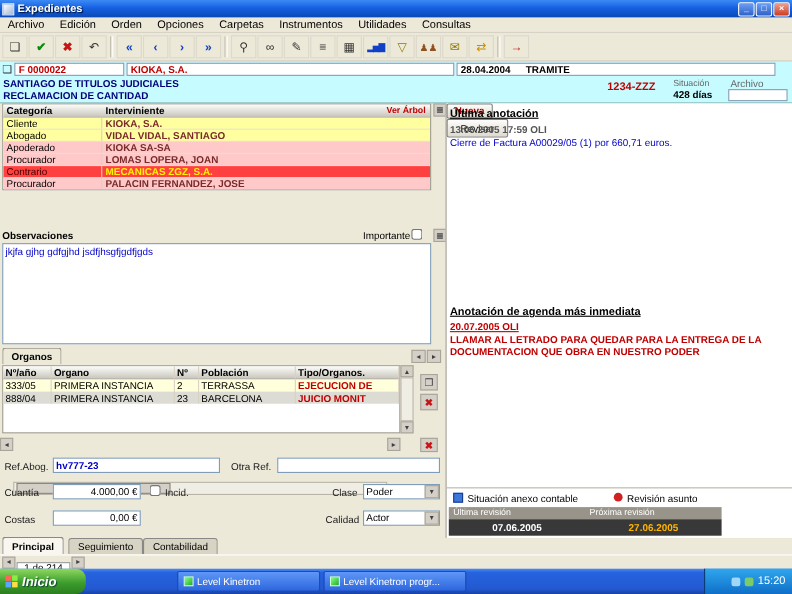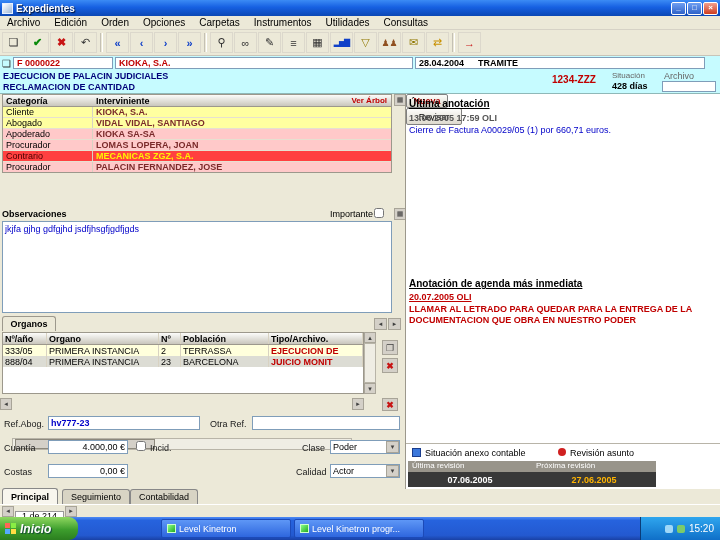--- a/index.html
+++ b/index.html
@@ -163,21 +163,21 @@
   <span class="ic-dark" style="font-size:10px">❏</span>
   <div class="rfield rred" style="width:100px">F 0000022</div>
   <div class="rfield rred" style="width:298px">KIOKA, S.A.</div>
   <div class="rfield" style="width:290px;gap:14px">
     <span>28.04.2004</span>
     <span>TRAMITE</span>
   </div>
 </div>
 
 <div class="headerbar abs">
-  <div class="htitle" style="top:1px">EJECUCION DE PALACIN JUDICIALES</div>
+  <div class="htitle" style="top:1px">SANTIAGO DE TITULOS JUDICIALES</div>
   <div class="htitle" style="top:12px">RECLAMACION DE CANTIDAD</div>
   <div class="abs" style="left:552px;top:4px;color:#C00000;font-weight:bold;font-size:10px">1234-ZZZ</div>
   <div class="abs" style="left:612px;top:1px;color:#666;font-size:8px">Situación</div>
   <div class="abs" style="left:612px;top:11px;font-weight:bold">428 días</div>
   <div class="abs" style="left:664px;top:1px;color:#666">Archivo</div>
   <div class="abs sunken" style="left:662px;top:11px;width:54px;height:11px"></div>
 </div>
 
 <div class="abs tbl" style="left:2px;top:94px;width:390px;height:79px">
   <div class="thead">
@@ -227,21 +227,21 @@
   </div>
 <button class="abs sb" style="left:374px;top:318px;width:13px;height:12px">◂</button>
 <button class="abs sb" style="left:388px;top:318px;width:13px;height:12px">▸</button>
 
 <div class="abs tbl" style="left:2px;top:332px;width:362px;height:62px">
   <div class="thead">
     <span class="ocell oc1">Nº/año</span>
     <span class="ocell oc2">Organo</span>
     <span class="ocell oc3">Nº</span>
     <span class="ocell oc4">Población</span>
-    <span class="ocell oc5">Tipo/Archivo.</span>
+    <span class="ocell oc5">Tipo/Organos.</span>
   </div>
   <div class="orow" style="background:#FFFFDC">
     <span class="ocell oc1">333/05</span>
     <span class="ocell oc2">PRIMERA INSTANCIA</span>
     <span class="ocell oc3">2</span>
     <span class="ocell oc4">TERRASSA</span>
     <span class="ocell oc5 otipo">EJECUCION DE</span>
   </div>
   <div class="orow" style="background:#DCDCD4">
     <span class="ocell oc1">888/04</span>

